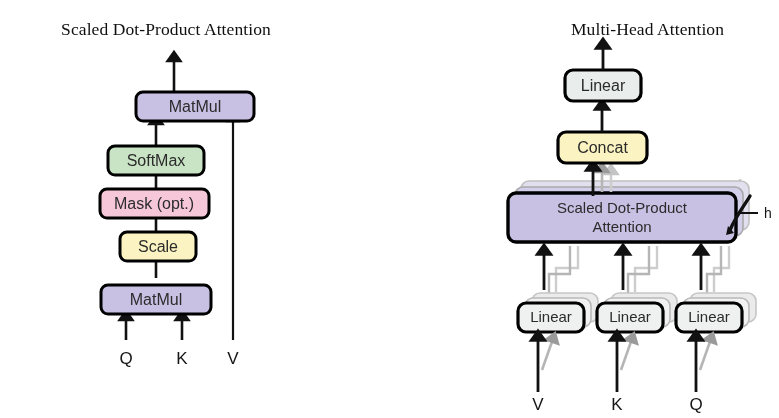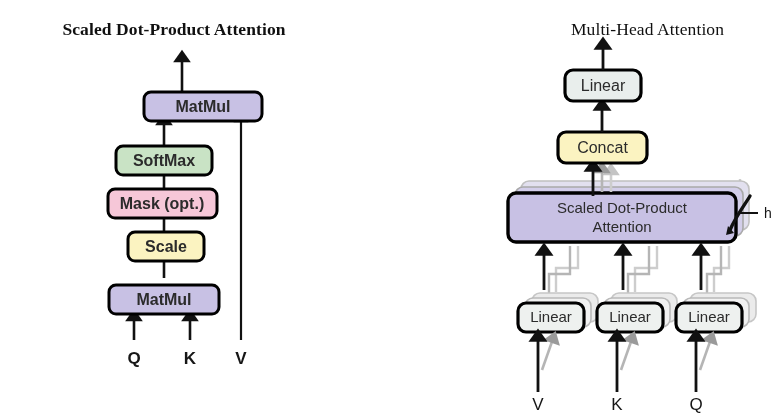--- a/index.html
+++ b/index.html
@@ -18,21 +18,21 @@
     position: relative;
     width: 779px;
     height: 418px;
     background: #ffffff;
   }
   .panel {
     position: absolute;
     top: 0;
     height: 418px;
   }
-  #panel-left  { left: 12px;   width: 400px; font-weight: bold; }
+  #panel-left  { left: 4px;   width: 400px; }
   #panel-right { left: 420px; width: 379px; }
 
   .panel-title {
     position: absolute;
     width: 100%;
     text-align: center;
     font-family: "Liberation Serif", "DejaVu Serif", serif;
     font-size: 17.5px;
     color: #101010;
     letter-spacing: 0.1px;

